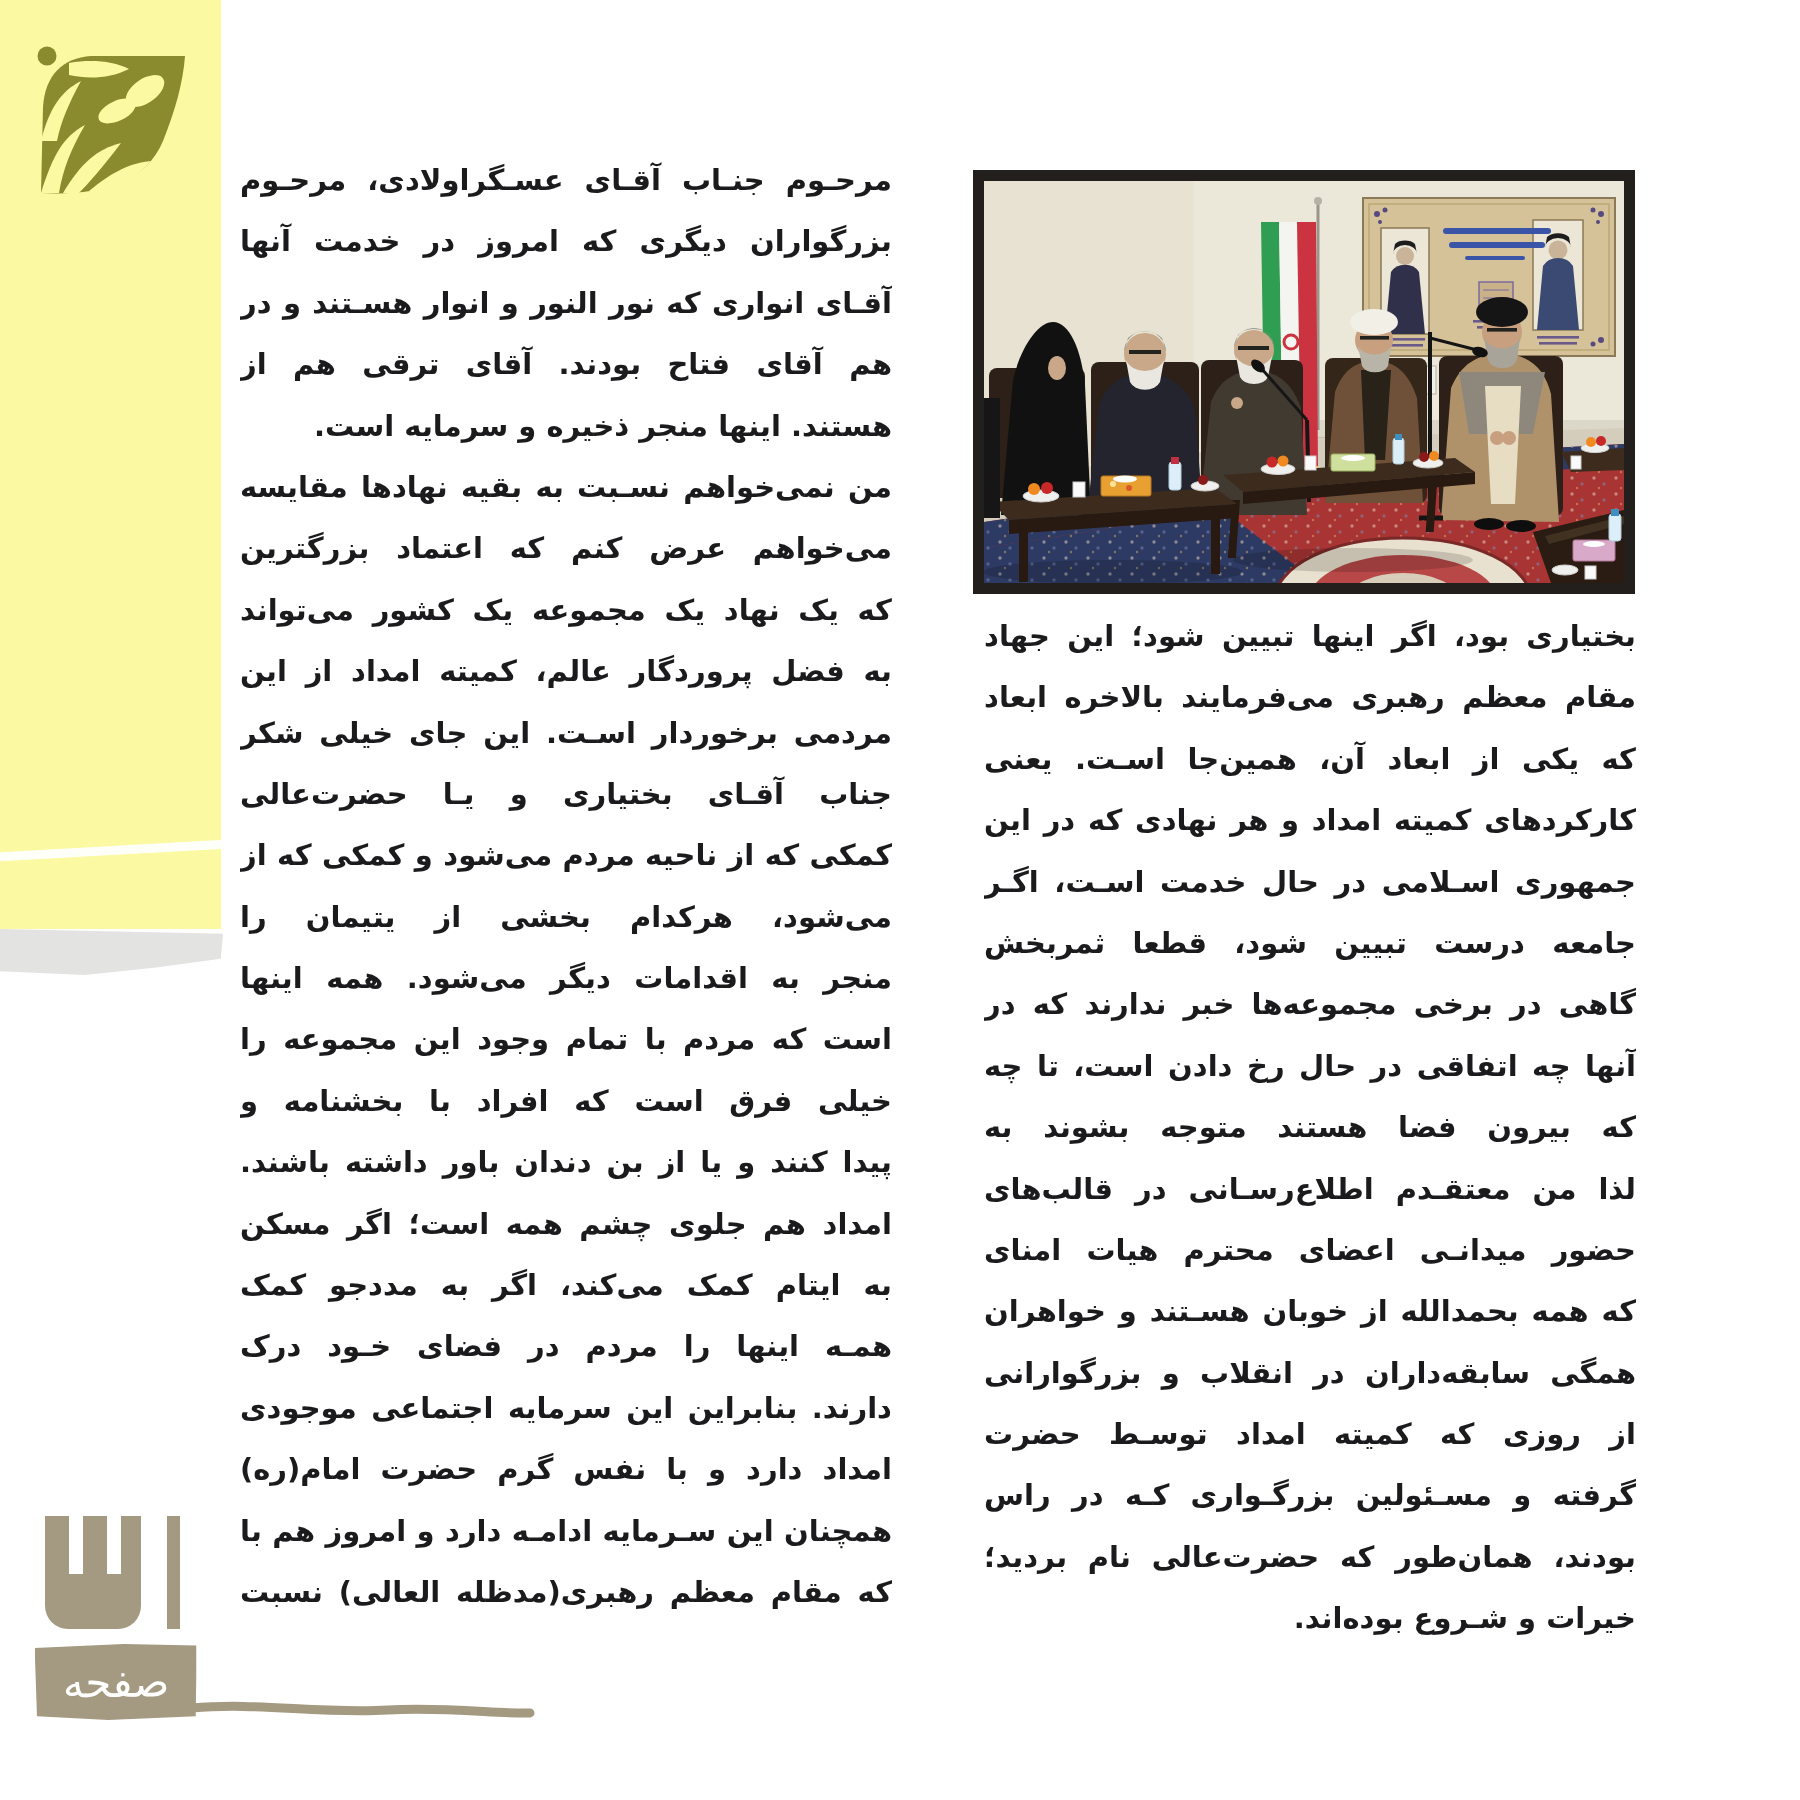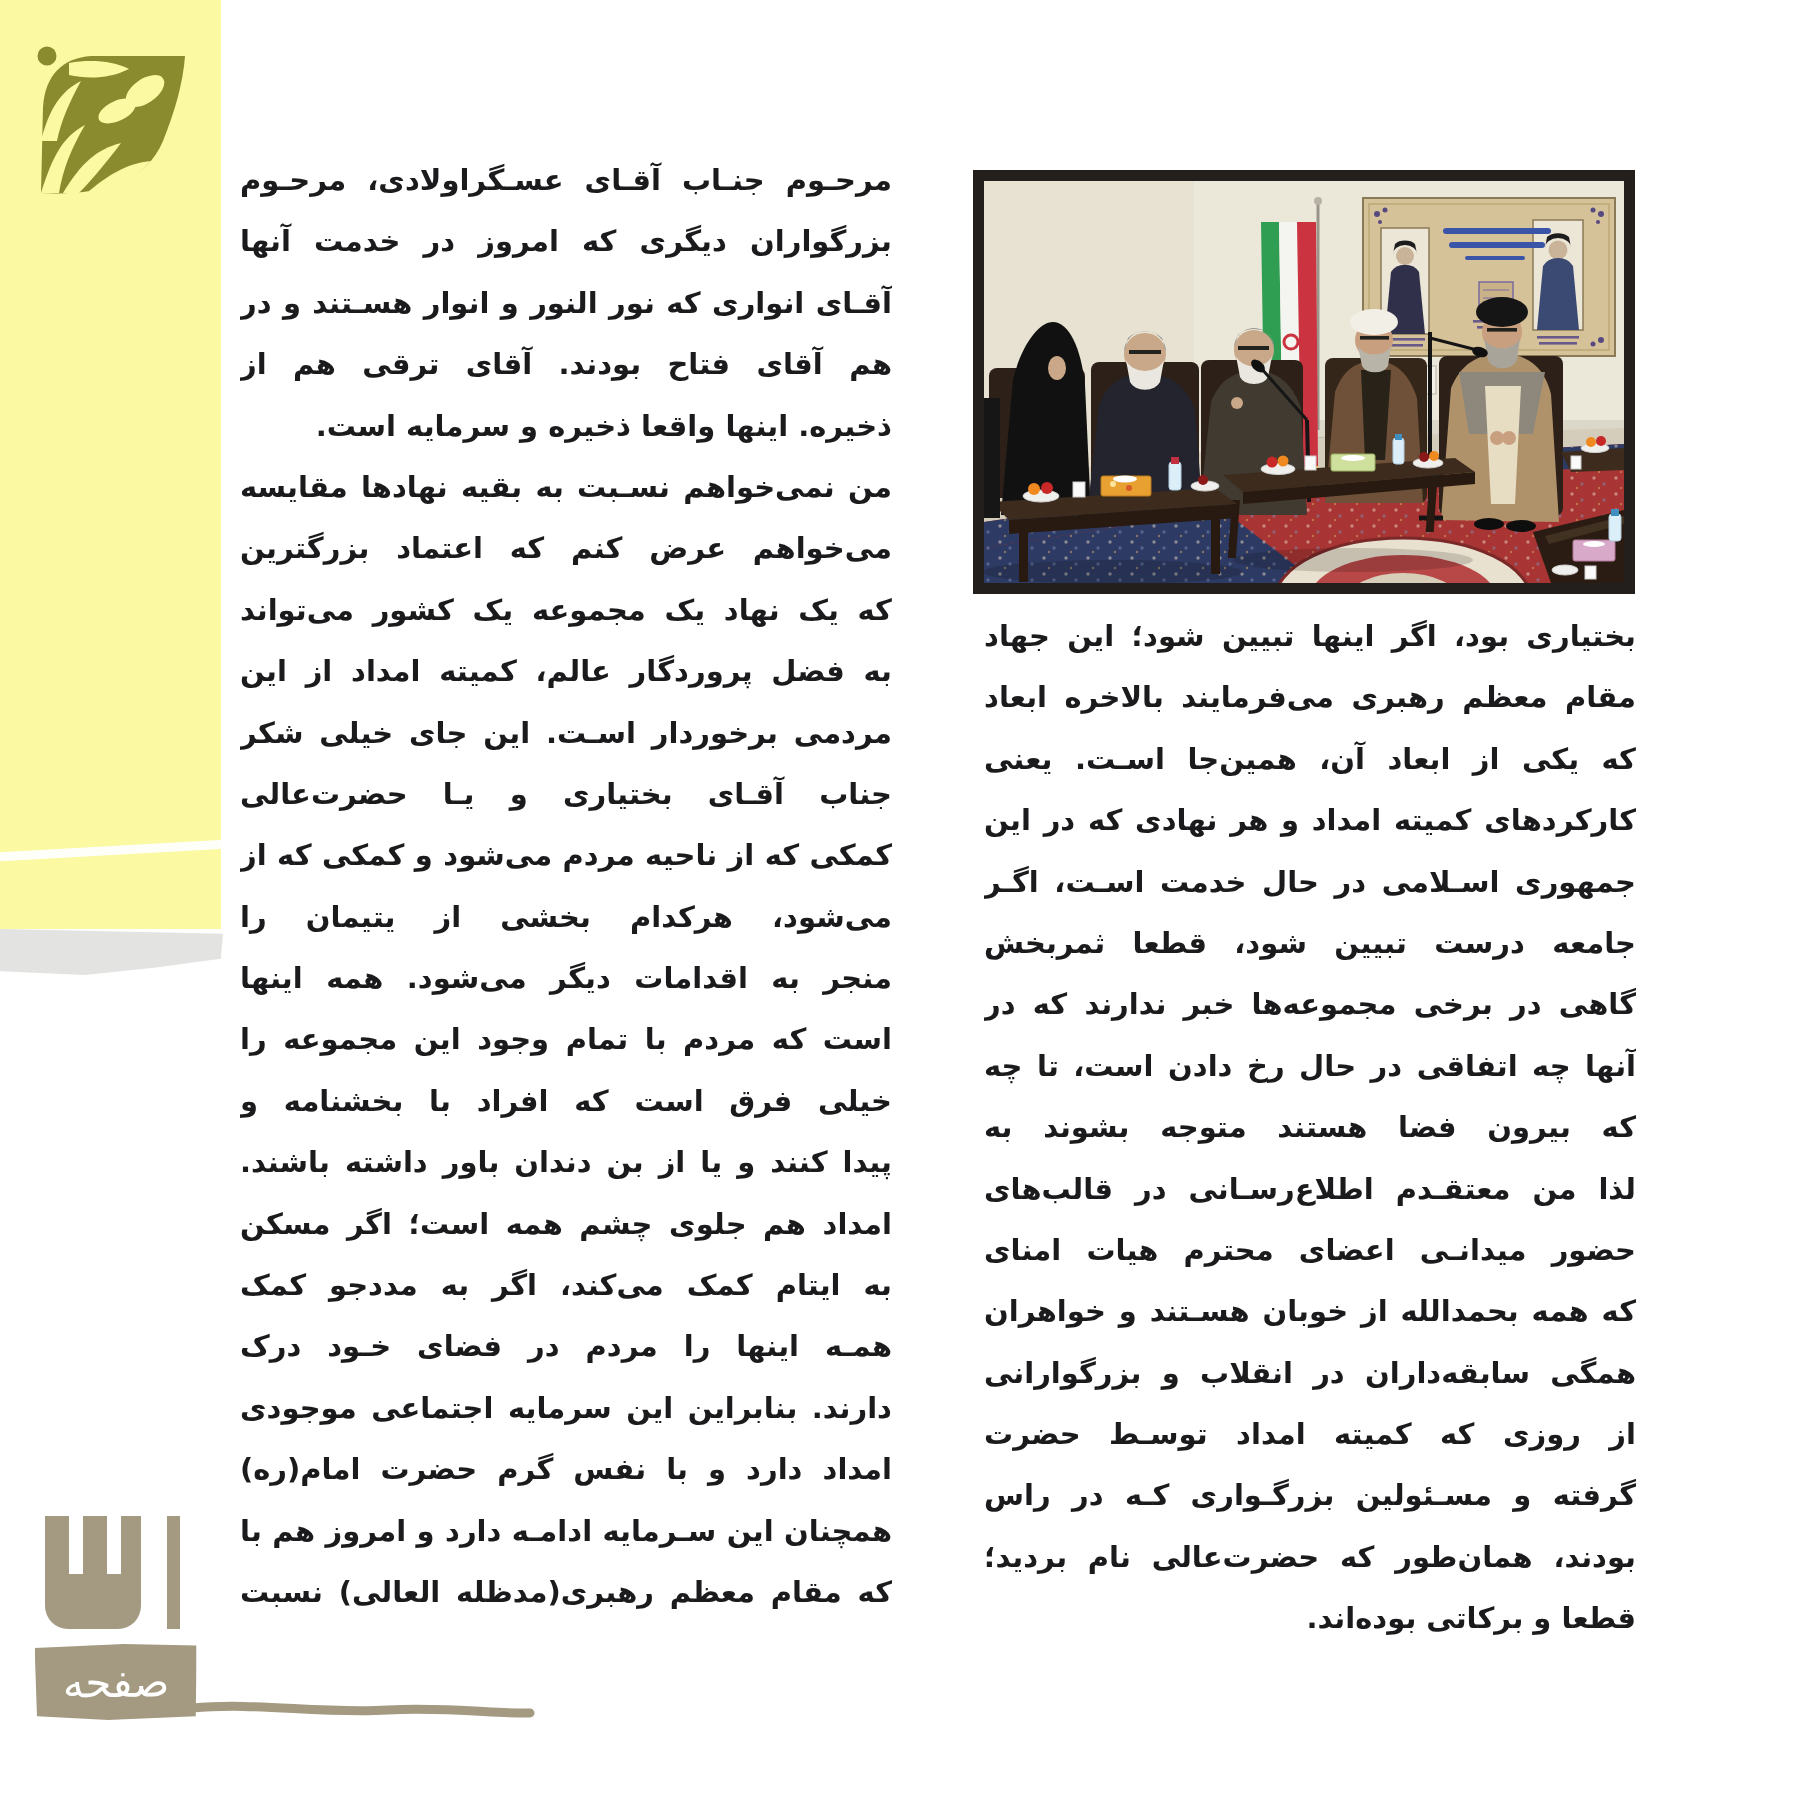--- a/index.html
+++ b/index.html
@@ -271,21 +271,21 @@
         <rect x="11" y="228" width="16" height="120" fill="#161616"></rect>
       </g>
     </svg>
   </div>
 
   <div class="col col-left">
     <div class="ln">مرحـوم جنـاب آقـای عسـگراولادی، مرحـوم نیـری و</div>
     <div class="ln">بزرگواران دیگری که امروز در خدمت آنها هستیم. جناب</div>
     <div class="ln">آقـای انواری که نور النور و انوار هسـتند و در برهه‌ای</div>
     <div class="ln">هم آقای فتاح بودند. آقای ترقی هم از سـابقون در اسلام</div>
-    <div class="ln end">ذخیره. اینها واقعا ذخیره و سرمایه است.</div>
+    <div class="ln end">هستند. اینها منجر ذخیره و سرمایه است.</div>
     <div class="ln">من نمی‌خواهم نسـبت به بقیه نهادها مقایسه کنم، بلکه</div>
     <div class="ln">می‌خواهم عرض کنم که اعتماد بزرگترین سرمایه‌ای است</div>
     <div class="ln">که یک نهاد یک مجموعه یک کشور می‌تواند داشته باشد.</div>
     <div class="ln">به فضل پروردگار عالم، کمیته امداد از این سرمایه اعتماد</div>
     <div class="ln">مردمی برخوردار اسـت. این جای خیلی شکر دارد، اینکه</div>
     <div class="ln">جناب آقـای بختیاری و یـا حضرت‌عالی می‌فرمایید که</div>
     <div class="ln">کمکی که از ناحیه مردم می‌شود و کمکی که از ناحیه خیران</div>
     <div class="ln">می‌شود، هرکدام بخشی از یتیمان را سرپرستی می‌کند و</div>
     <div class="ln">منجر به اقدامات دیگر می‌شود. همه اینها نشان‌دهنده این</div>
     <div class="ln">است که مردم با تمام وجود این مجموعه را قبول دارند.</div>
@@ -310,21 +310,21 @@
     <div class="ln">گاهی در برخی مجموعه‌ها خبر ندارند که در اتاق کناری</div>
     <div class="ln">آنها چه اتفاقی در حال رخ دادن است، تا چه برسد که دیگران</div>
     <div class="ln">که بیرون فضا هستند متوجه بشوند به کارکردهای شما.</div>
     <div class="ln">لذا من معتقـدم اطلاع‌رسـانی در قالب‌های مختلف، حالا</div>
     <div class="ln">حضور میدانـی اعضای محترم هیات امنای کمیته امداد</div>
     <div class="ln">که همه بحمدالله از خوبان هسـتند و خواهران و برادران</div>
     <div class="ln">همگی سابقه‌داران در انقلاب و بزرگوارانی هستند که من</div>
     <div class="ln">از روزی که کمیته امداد توسـط حضرت امام(ره) شـکل</div>
     <div class="ln">گرفته و مسـئولین بزرگـواری کـه در راس کمیته امداد</div>
     <div class="ln">بودند، همان‌طور که حضرت‌عالی نام بردید؛ هرکدام منشأ</div>
-    <div class="ln end">قطعا و برکاتی بوده‌اند.</div>
+    <div class="ln end">خیرات و شـروع بوده‌اند.</div>
   </div>
 
   <div class="pagenum-box">
     <svg width="136" height="114" viewBox="0 0 136 114">
       <g fill="#a49a82">
         <rect x="0" y="0" width="24" height="72"></rect>
         <rect x="38" y="0" width="24" height="72"></rect>
         <rect x="76" y="0" width="20" height="72"></rect>
         <path d="M0,58 H96 V90 A23,23 0 0 1 73,113 H23 A23,23 0 0 1 0,90 Z"></path>
         <rect x="122" y="0" width="13" height="113"></rect>

